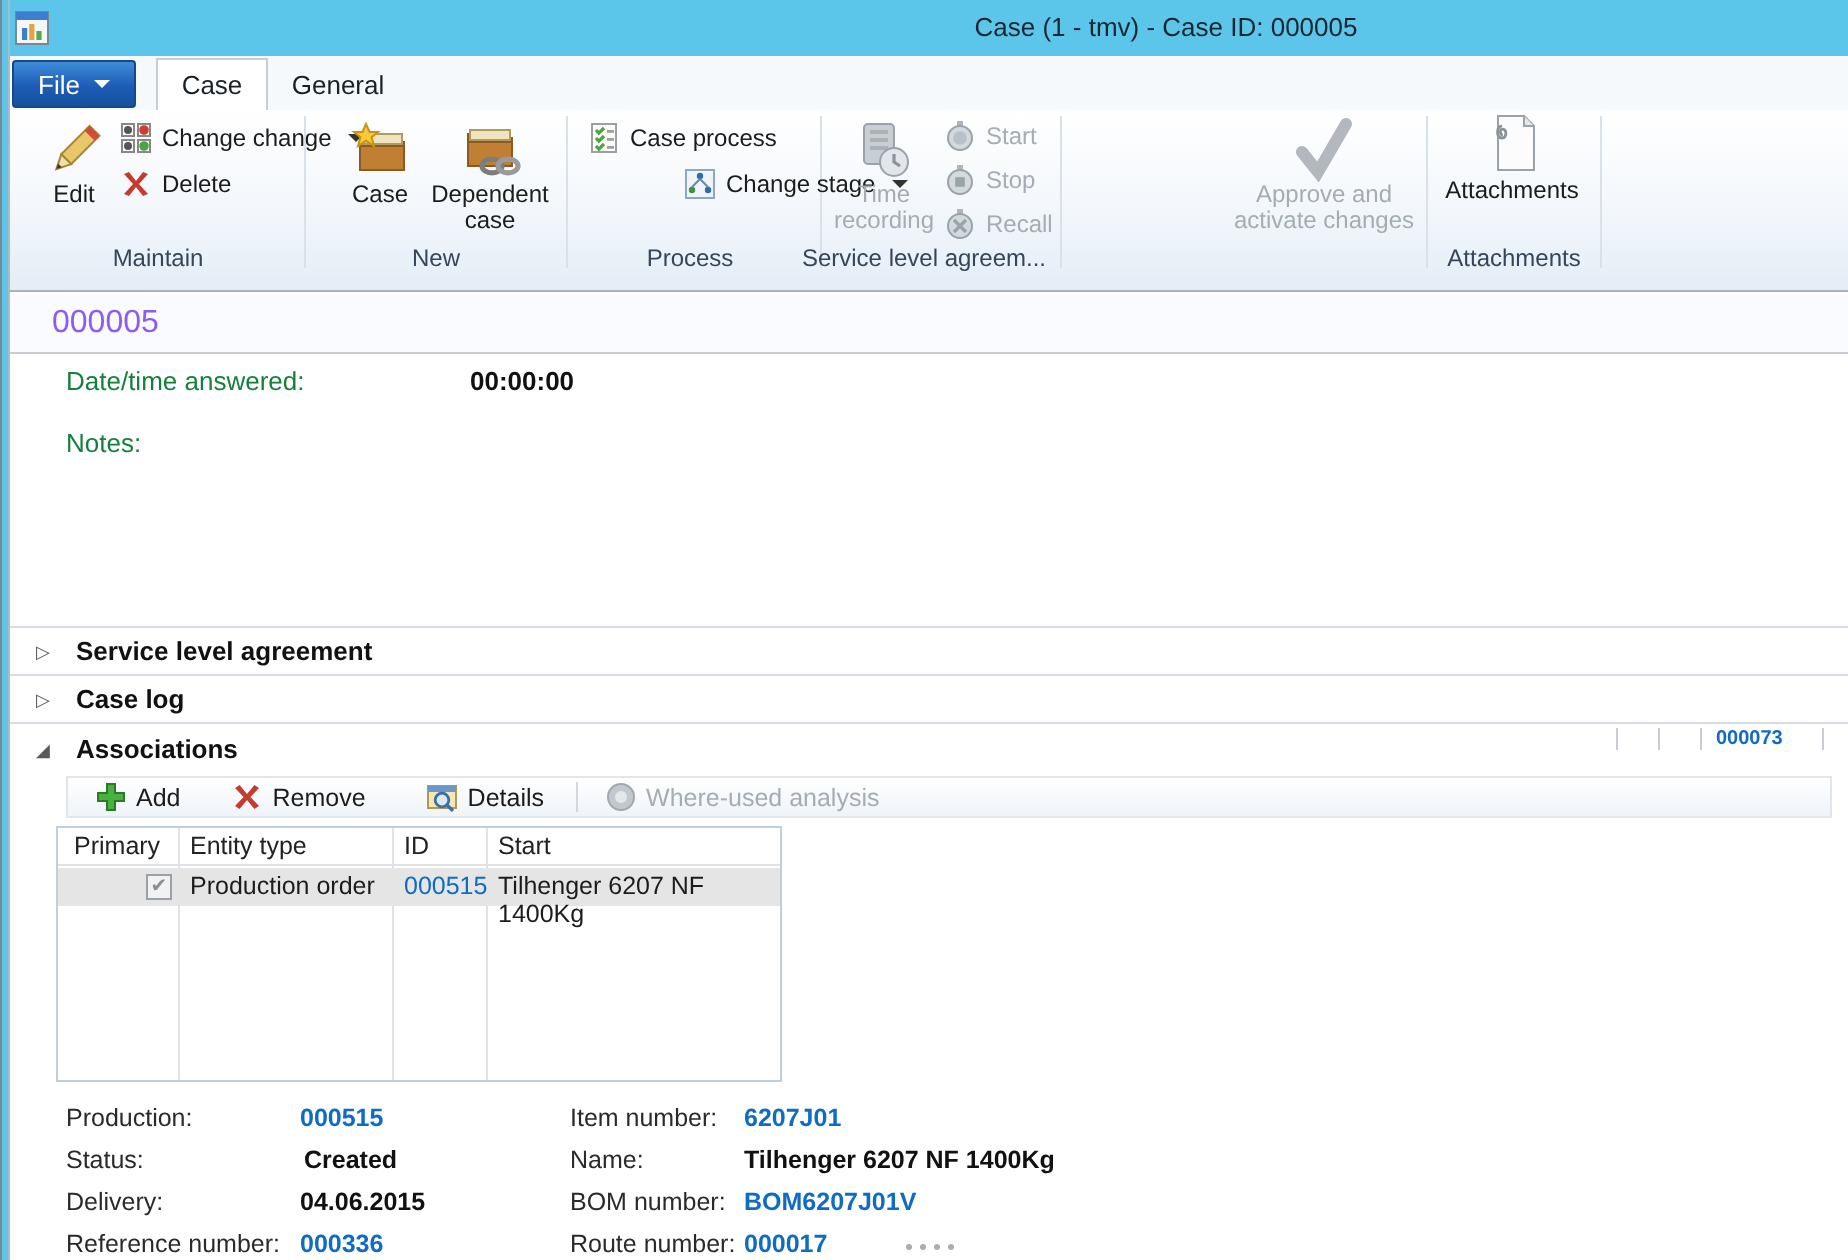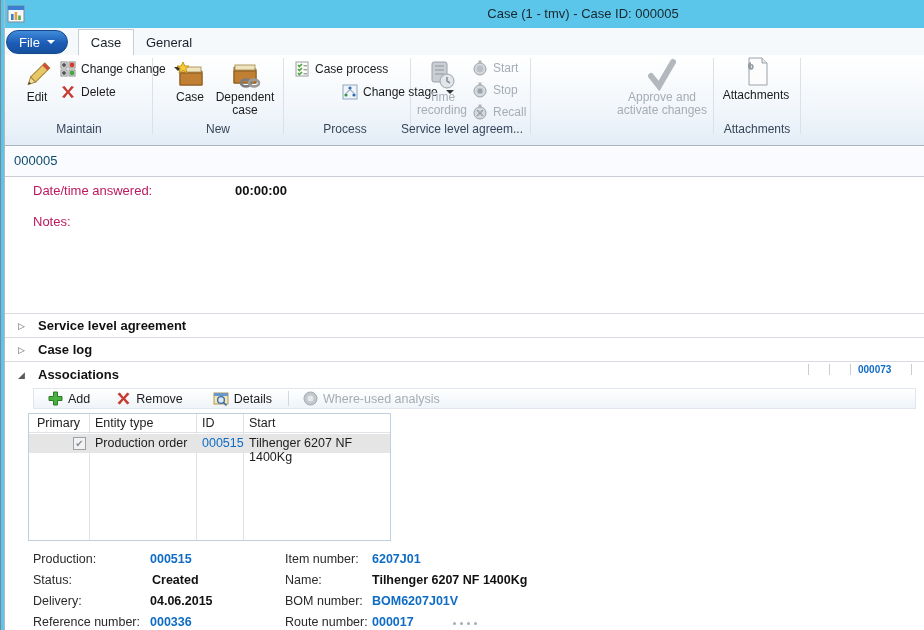--- a/index.html
+++ b/index.html
@@ -9,41 +9,41 @@
   .abs { position:absolute; }
 
   
   .left-strip { left:0; top:0; width:5px; height:630px; background:#5cc6ea; border-left:1px solid #7b8894; border-right:1px solid #aeb9c2; }
   .titlebar { left:0; top:0; width:924px; height:28px; background:#5cc6ea; }
   .title-text { left:242px; top:6px; width:682px; text-align:center; color:#16272f; font-size:13px; }
   .app-icon { left:7px; top:5px; width:18px; height:18px; }
 
   
   .tabstrip { left:5px; top:28px; width:919px; height:27px; background:#f6f9fc; }
-  .file-btn { left:6px; top:30px; width:62px; height:24px; background:linear-gradient(#3f8cda,#1d5cb6 55%,#16519f); border:1px solid #15498c; border-radius:12px; color:#fff; display:flex; align-items:center; justify-content:center; gap:7px; font-size:13px; }
+  .file-btn { left:6px; top:30px; width:62px; height:24px; background:linear-gradient(#3f8cda,#1d5cb6 55%,#16519f); border:1px solid #15498c; border-radius:2px; color:#fff; display:flex; align-items:center; justify-content:center; gap:7px; font-size:13px; }
   .file-caret { width:0; height:0; border-left:4px solid transparent; border-right:4px solid transparent; border-top:4px solid #fff; }
   .tab { top:29px; height:26px; display:flex; align-items:center; justify-content:center; font-size:13px; color:#17212b; }
   .tab-active { left:78px; width:56px; background:#fff; border:1px solid #c8ced6; border-bottom:none; }
   .tab-plain { left:136px; width:66px; }
 
   
   .ribbon { left:5px; top:55px; width:919px; height:91px; background:linear-gradient(#ffffff,#f3f7fb 55%,#e3edf7); border-bottom:1px solid #a9b3bd; }
   .vsep { top:58px; height:76px; width:1px; background:#d9e1e9; }
   .group-label { top:122px; height:14px; font-size:12px; color:#36465a; text-align:center; }
   .bigbtn { display:flex; flex-direction:column; align-items:center; text-align:center; font-size:12px; line-height:13px; color:#1c1c1c; }
   .bigbtn .ic { height:34px; display:flex; align-items:flex-end; justify-content:center; }
   .smallbtn { display:flex; align-items:center; gap:5px; font-size:12px; color:#1c1c1c; height:18px; }
   .disabled { color:#a6acb4 !important; }
   .caret-dark { width:0; height:0; border-left:4px solid transparent; border-right:4px solid transparent; border-top:4px solid #333; margin-left:3px; }
 
   
   .band { left:5px; top:147px; width:919px; height:30px; background:#f9fbfe; border-bottom:1px solid #c8cdd4; }
-  .case-no { left:14px; top:153px; color:#0c4a6e; font-size:13px; }
-
-  .field-label { color:#be185d;text-align:right; }
+  .case-no { left:26px; top:153px; color:#8b5cf6; font-size:16px; }
+
+  .field-label { color:#15803d;text-align:right; }
   .field-value { color:#111; font-weight:600; }
   .link { color:#0f6cc4; font-weight:600; }
 
   
   .section { left:5px; width:919px; height:24px; border-top:1px solid #d8dce2; display:flex; align-items:center; }
   .sec-tri { width:14px; margin-left:13px; font-size:9px; color:#5a5a5a; }
   .sec-title { font-weight:bold; font-size:13px; color:#111; margin-left:6px; }
 
   .nav-tick { top:364px; width:1px; height:11px; background:#c9cdd3; }
 

